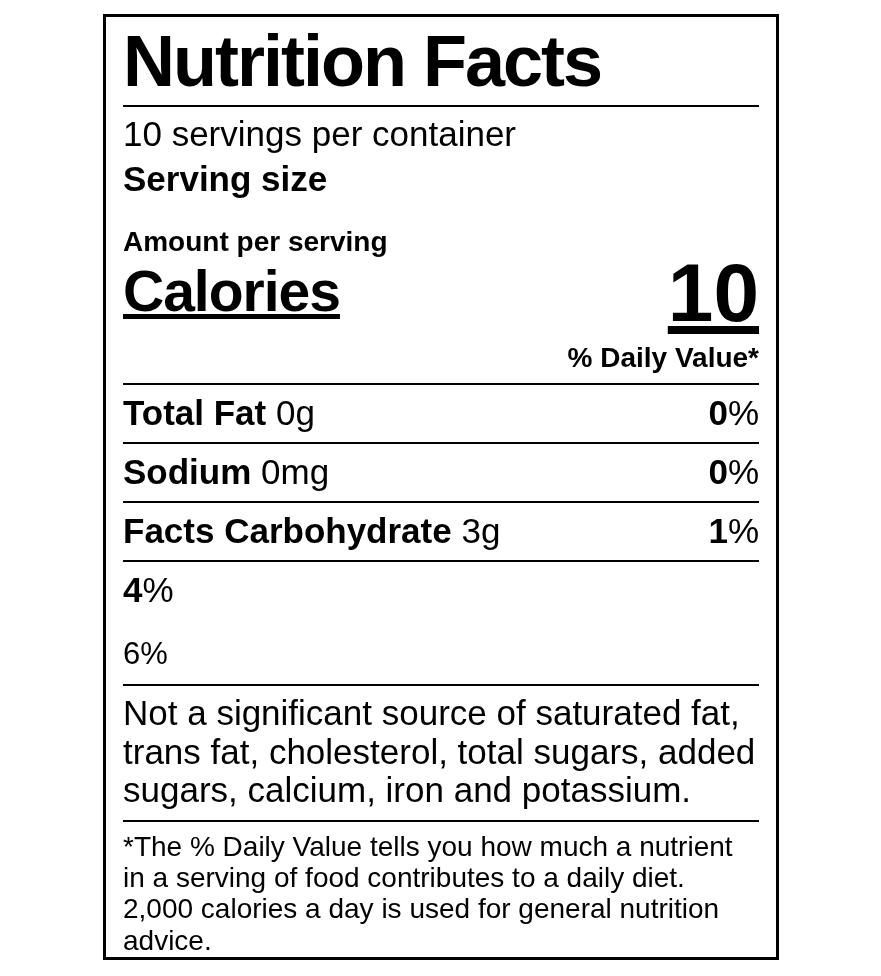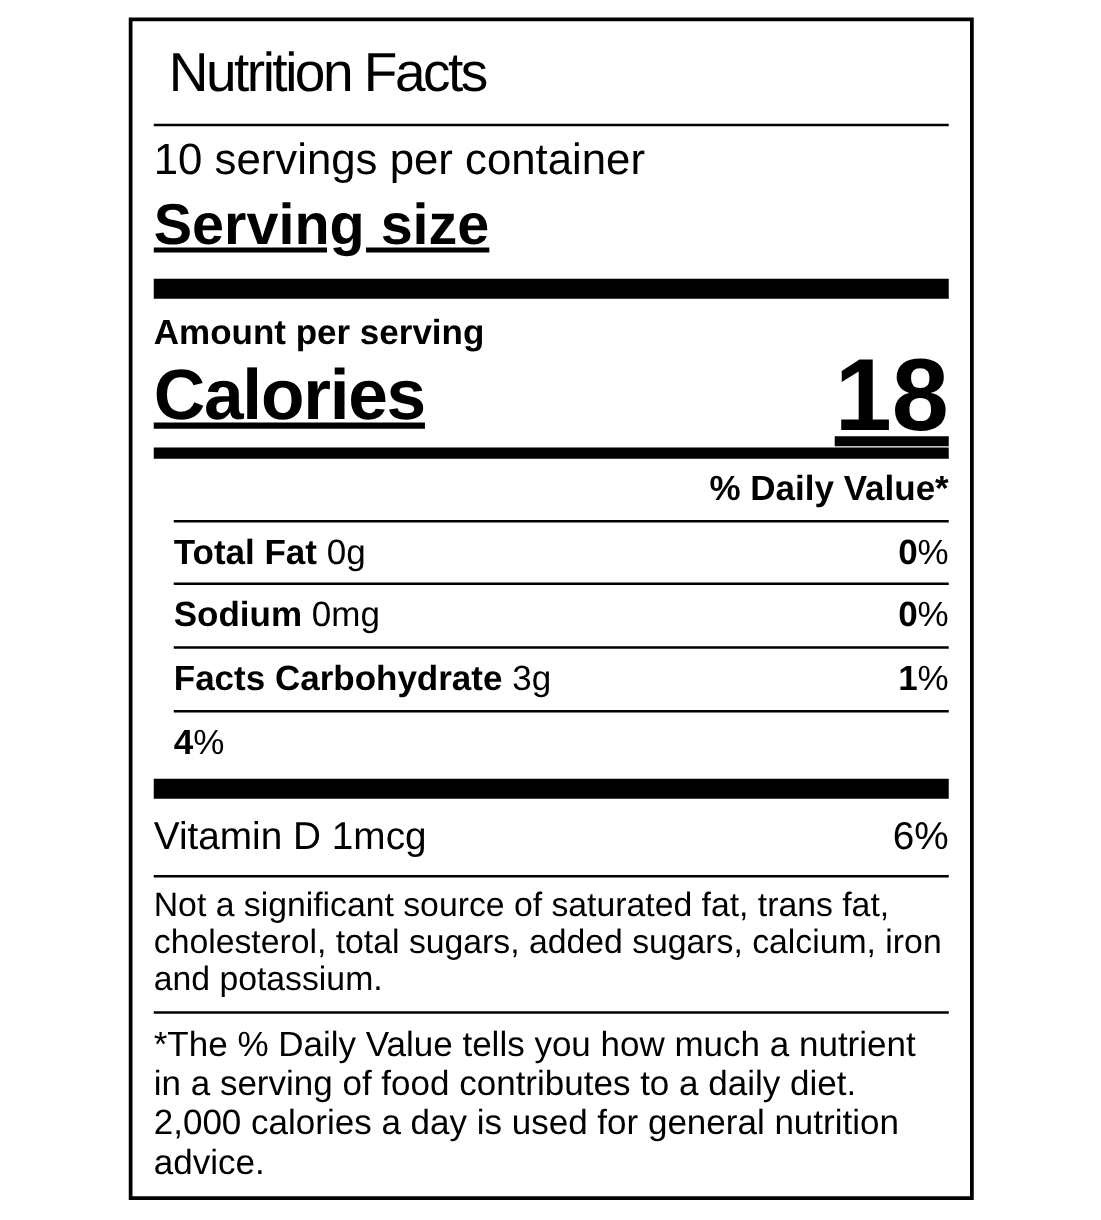--- a/index.html
+++ b/index.html
@@ -23,44 +23,43 @@
     box-sizing: border-box;
     border: 3px solid #000000;
     background: #ffffff;
     padding: 6px 17px 8px 17px;
     display: flex;
     flex-direction: column;
   }
   .b { font-weight: bold; }
 
   .nf-title {
-    font-size: 44px;
-    font-weight: normal;
+    font-size: 72px;
+    font-weight: bold;
     letter-spacing: -2px;
     line-height: 1.08;
-    margin: 12px;
+    margin: 0;
   }
   .rule-thin {
     height: 0;
     border-top: 2px solid #000000;
   }
   .rule-title { margin-top: 4px; }
 
   .servings-line {
     font-size: 35px;
     line-height: 1.3;
     margin-top: 4px;
   }
   .serving-size-row {
     display: flex;
     justify-content: space-between;
-    font-size: 46px;
+    font-size: 35px;
     font-weight: bold;
     line-height: 1.3;
-    text-decoration: underline;
   }
 
   .bar-thick {
     height: 22px;
     background: #000000;
   }
   .bar-1 { margin-top: 13px; }
   .bar-medium {
     height: 12px;
     background: #000000;
@@ -95,40 +94,39 @@
     text-align: right;
     font-size: 28px;
     font-weight: bold;
     padding: 8px 0 9px 0;
   }
 
   .nutrient-row {
     display: flex;
     justify-content: space-between;
     align-items: flex-start;
-    font-size: 28px;
+    font-size: 35px;
     line-height: 1.2;
     padding: 7px 0 8px 0;
     border-top: 2px solid #000000;
-    margin-left: 16px;
   }
   .nutrient-row .indent { padding-left: 34px; }
   .bar-2 { margin-top: 5px; }
 
   .vitamin-row {
     display: flex;
     justify-content: space-between;
     align-items: baseline;
     font-size: 31px;
     line-height: 1.2;
     padding: 11px 0 12px 0;
   }
 
   .note-block {
-    font-size: 27px;
+    font-size: 35px;
     line-height: 1.1;
     padding: 8px 0 10px 0;
     border-top: 2px solid #000000;
   }
   .footnote-block {
     font-size: 28px;
     line-height: 1.12;
     padding: 9px 0 4px 0;
     border-top: 2px solid #000000;
   }
@@ -147,21 +145,21 @@
   <div class="serving-size-row">
     <span>Serving size</span>
   </div>
 
   <div class="bar-thick bar-1"></div>
 
   <div class="amount-per-serving">Amount per serving</div>
 
   <div class="calories-row">
     <span class="calories-label">Calories</span>
-    <span class="calories-value">18</span>
+    <span class="calories-value">10</span>
   </div>
 
   <div class="bar-medium"></div>
 
   <div class="dv-header">% Daily Value*</div>
 
   <div class="nutrient-row">
     <span>
       <span class="b">Total Fat</span>
       <span>0g</span>
@@ -186,24 +184,20 @@
   </div>
 
   <div class="nutrient-row">
     <span><span class="b">4</span><span>%</span></span>
   </div>
 
 
   <div class="bar-thick bar-2"></div>
 
   <div class="vitamin-row">
-    <span>
-      <span>Vitamin D</span>
-      <span>1mcg</span>
-    </span>
     <span>6%</span>
   </div>
 
   <div class="note-block">Not a significant source of saturated fat, trans fat, cholesterol, total sugars, added sugars, calcium, iron and potassium.</div>
 
   <div class="footnote-block">*The % Daily Value tells you how much a nutrient in a serving of food contributes to a daily diet. 2,000 calories a day is used for general nutrition advice.</div>
 
 </div>
 
 </body></html>

